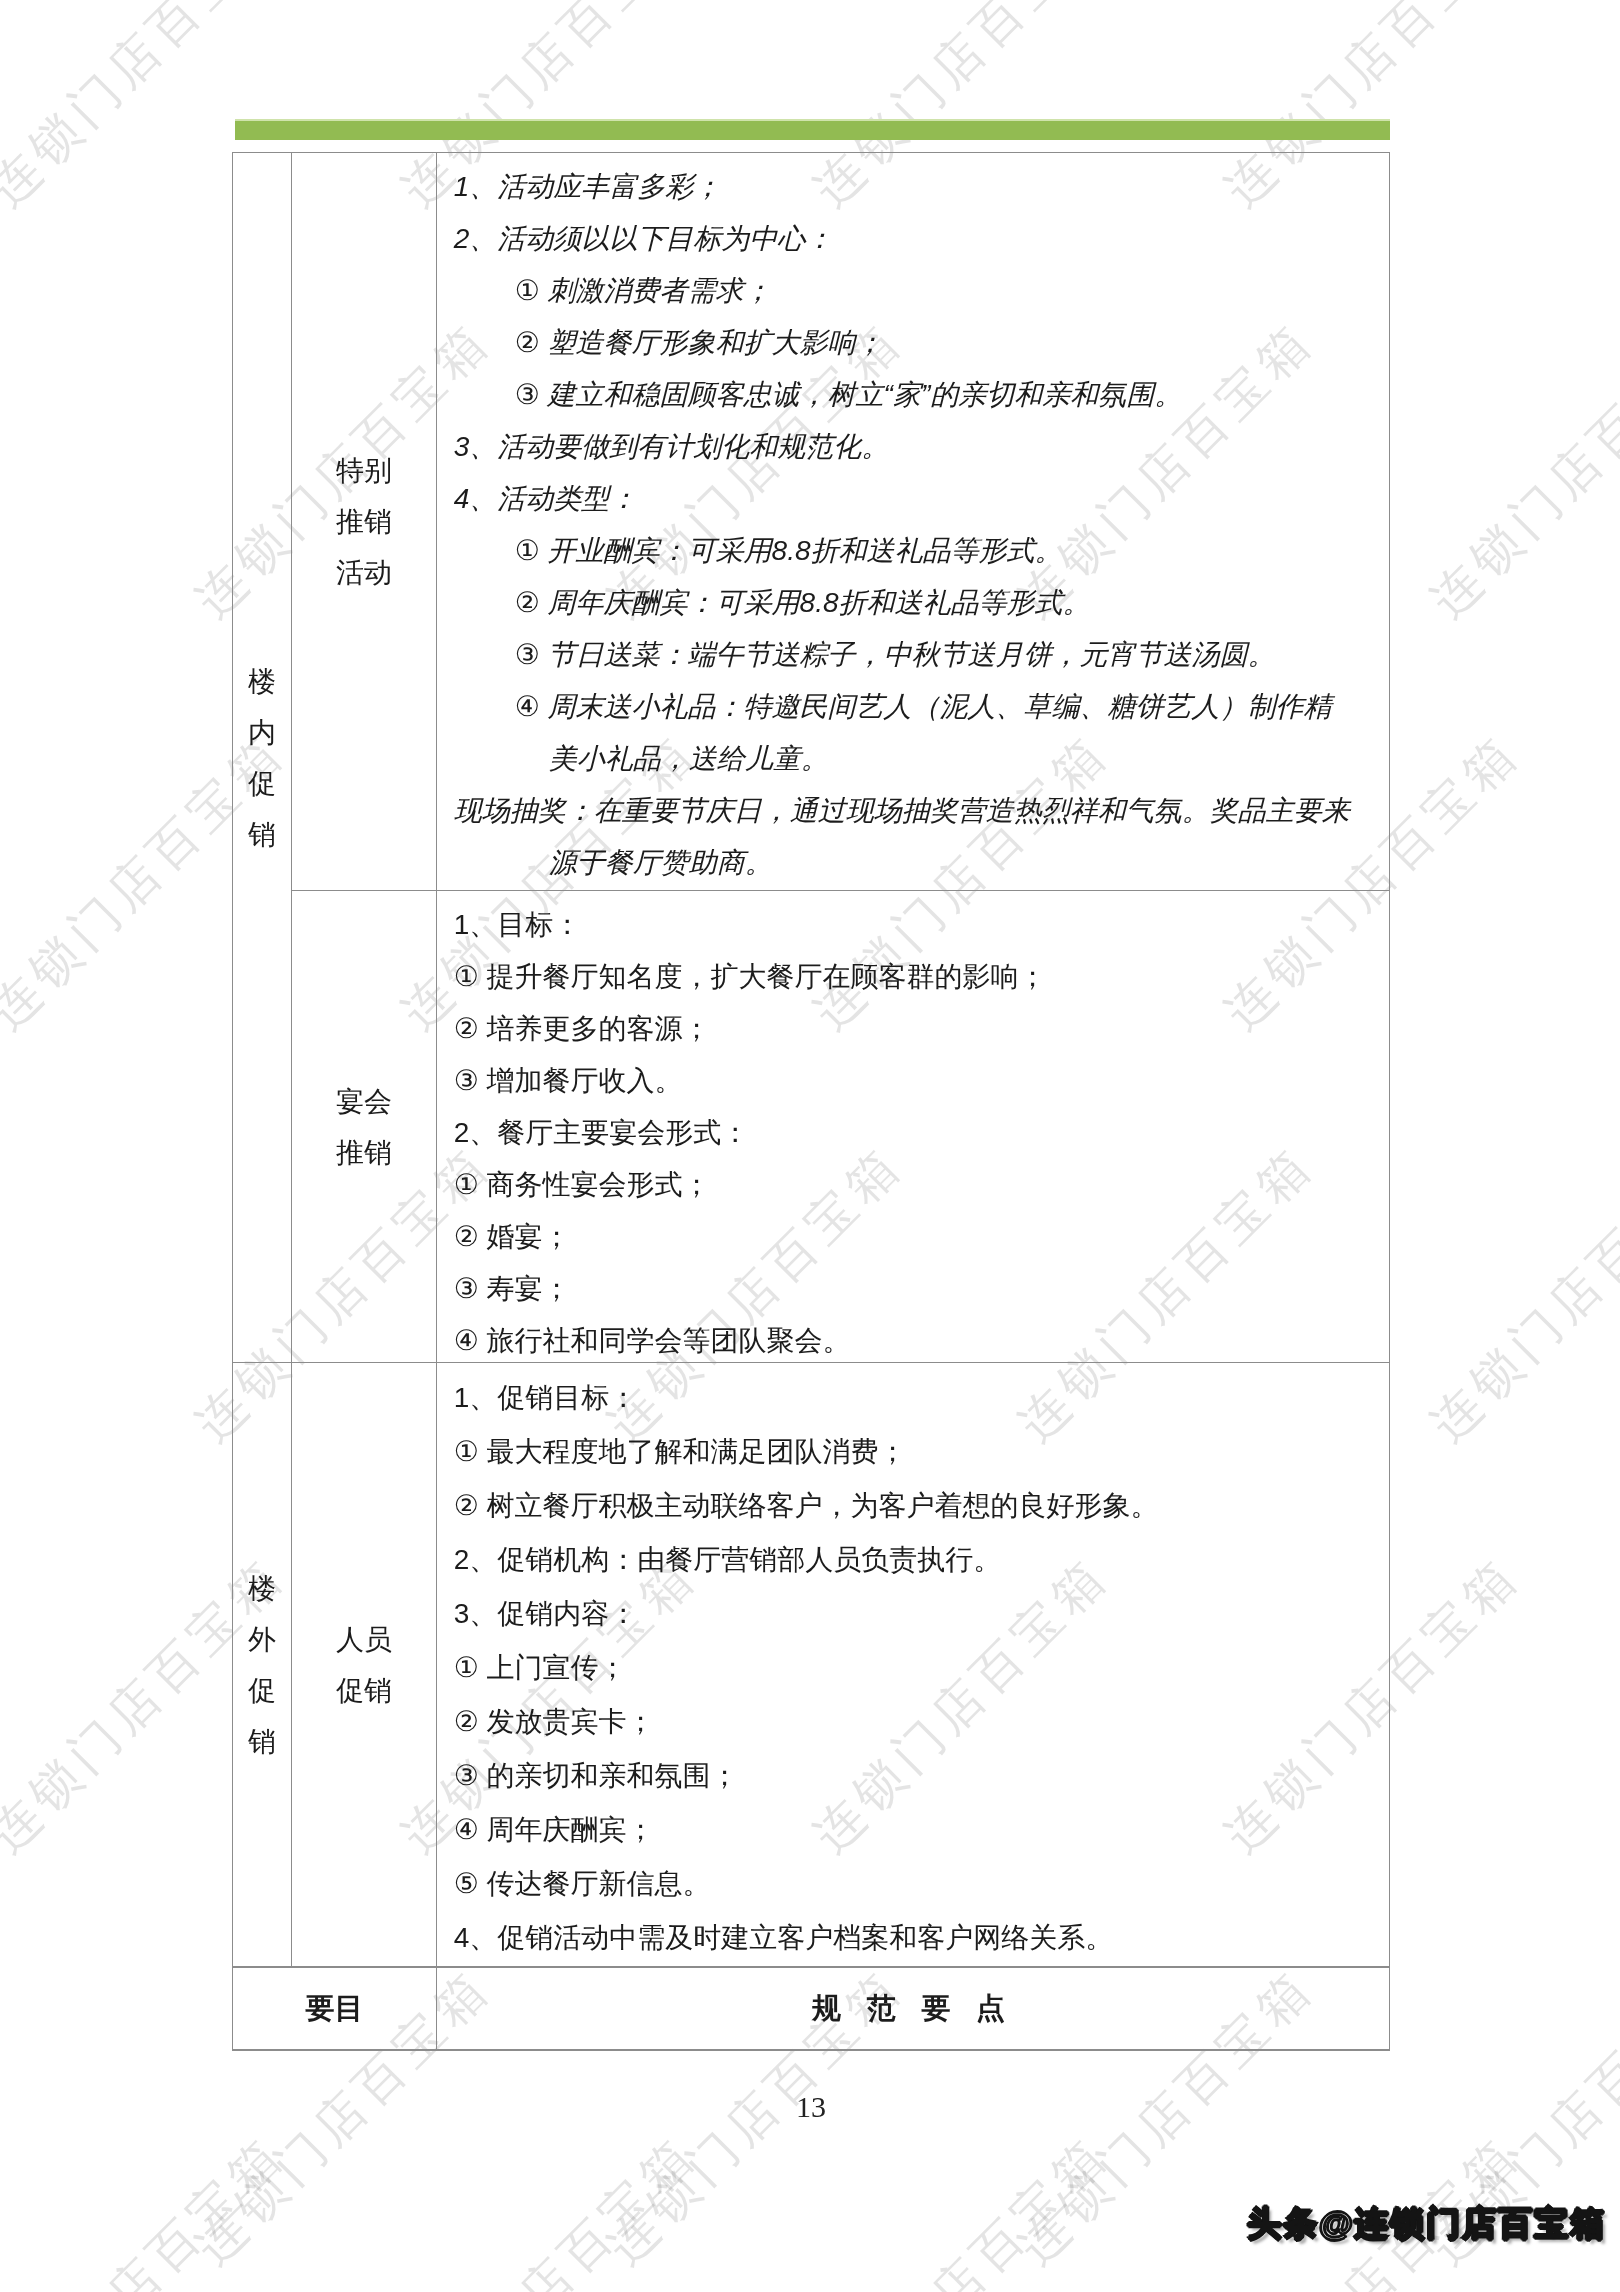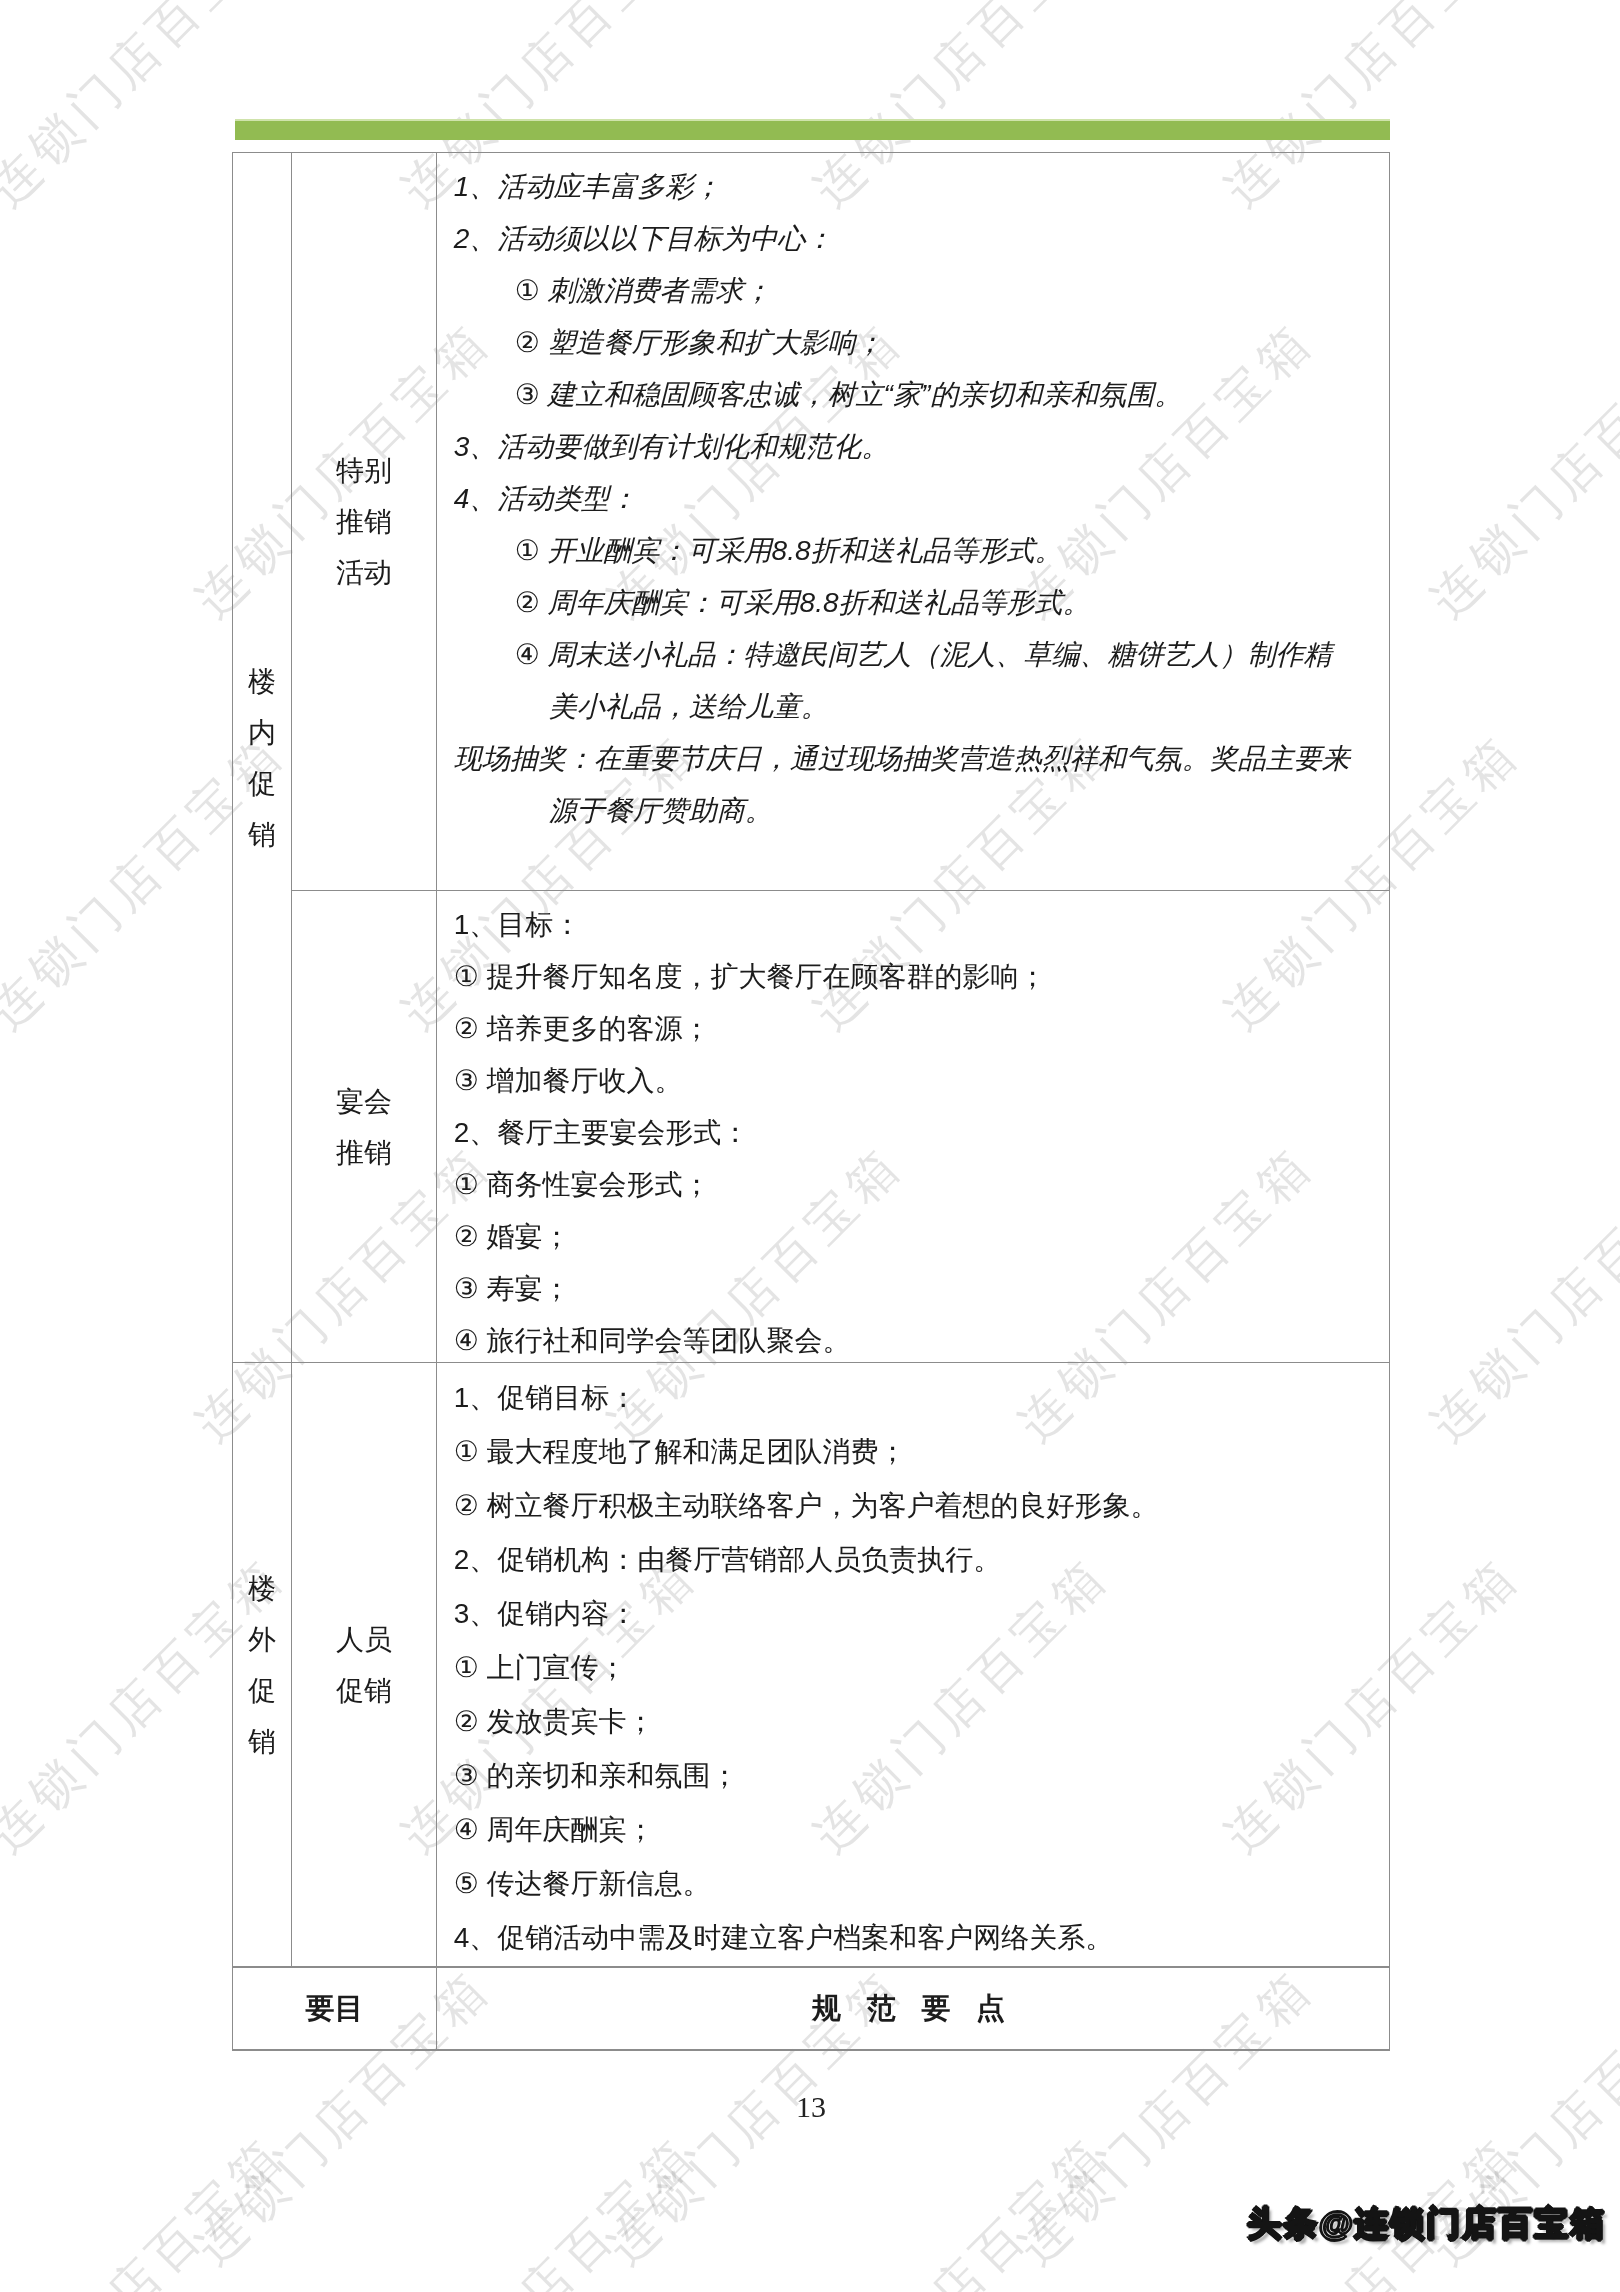--- a/index.html
+++ b/index.html
@@ -122,20 +122,21 @@
     <div class="cell c1 content">
       <div class="line">1、活动应丰富多彩；</div>
       <div class="line">2、活动须以以下目标为中心：</div>
       <div class="line ind1">① 刺激消费者需求；</div>
       <div class="line ind1">② 塑造餐厅形象和扩大影响；</div>
       <div class="line ind1">③ 建立和稳固顾客忠诚，树立“家”的亲切和亲和氛围。</div>
       <div class="line">3、活动要做到有计划化和规范化。</div>
       <div class="line">4、活动类型：</div>
       <div class="line ind1">① 开业酬宾：可采用8.8折和送礼品等形式。</div>
       <div class="line ind1">② 周年庆酬宾：可采用8.8折和送礼品等形式。</div>
+      <div class="line ind1">③ 节日送菜：端午节送粽子，中秋节送月饼，元宵节送汤圆。</div>
       <div class="line ind1">④ 周末送小礼品：特邀民间艺人（泥人、草编、糖饼艺人）制作精</div>
       <div class="line ind2">美小礼品，送给儿童。</div>
       <div class="line">现场抽奖：在重要节庆日，通过现场抽奖营造热烈祥和气氛。奖品主要来</div>
       <div class="line ind2">源于餐厅赞助商。</div>
     </div>
 
     <div class="cell l2 vlabel">
       <span>宴会</span>
       <span>推销</span>
     </div>

